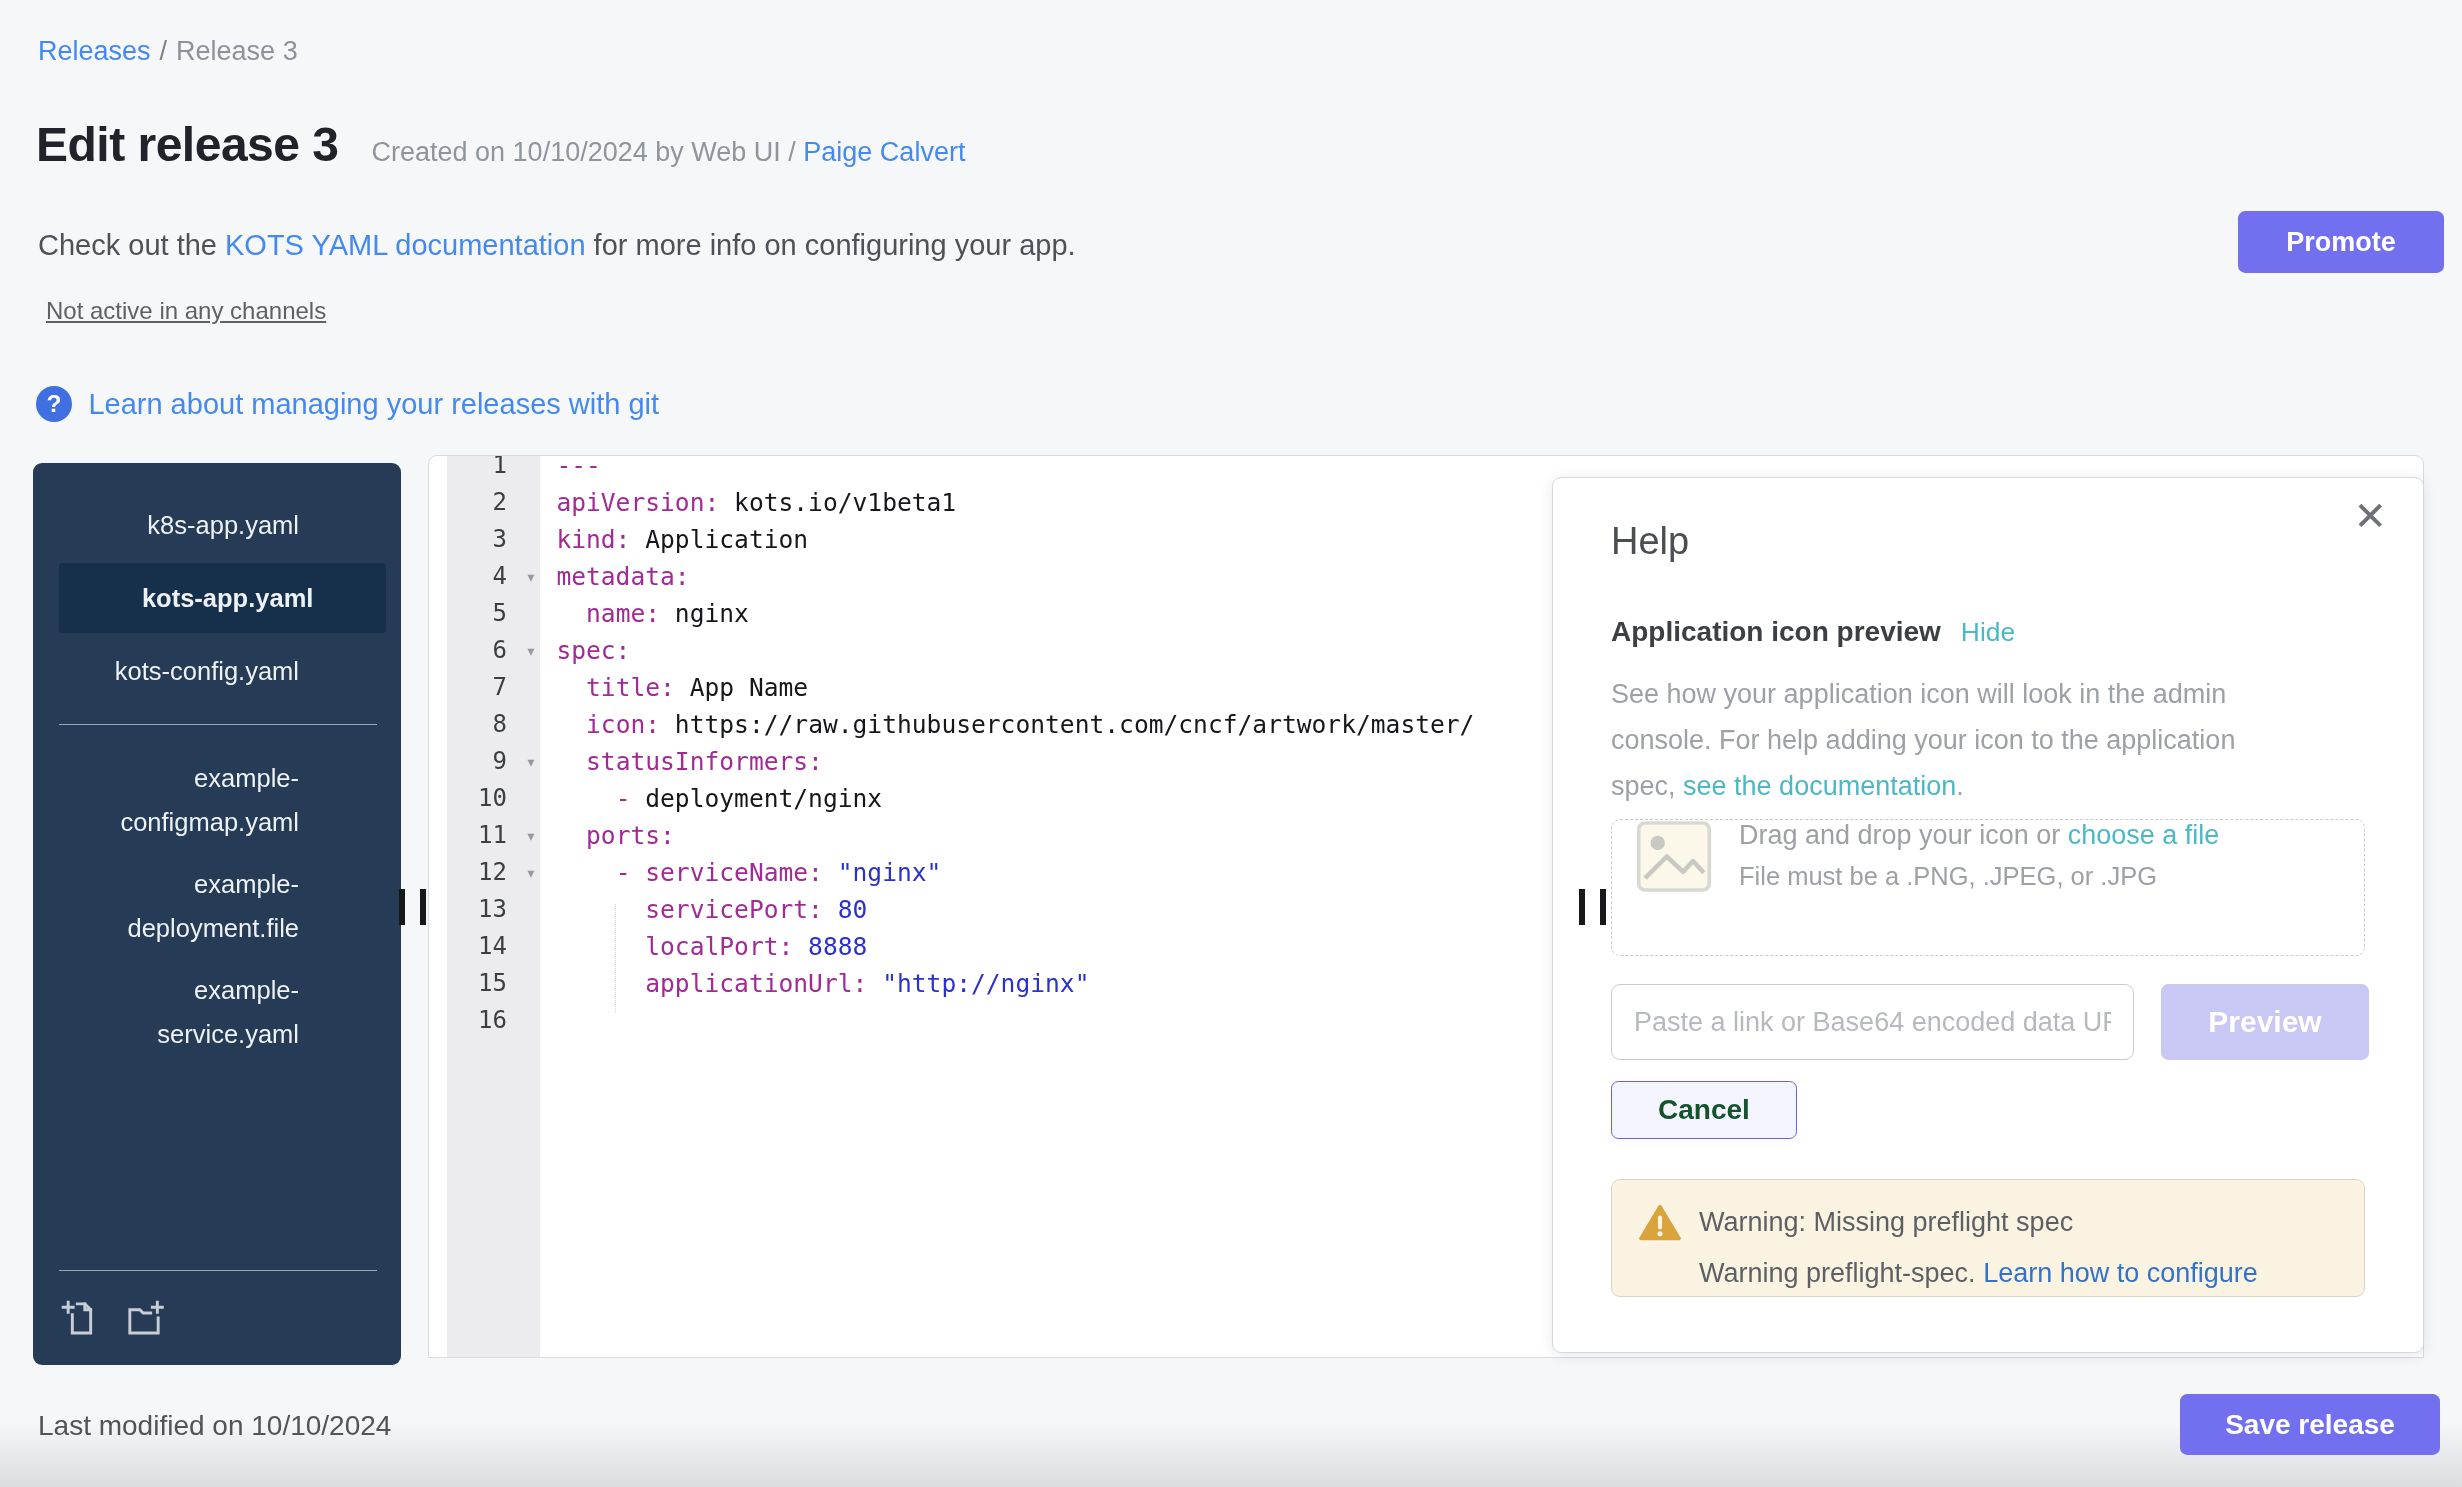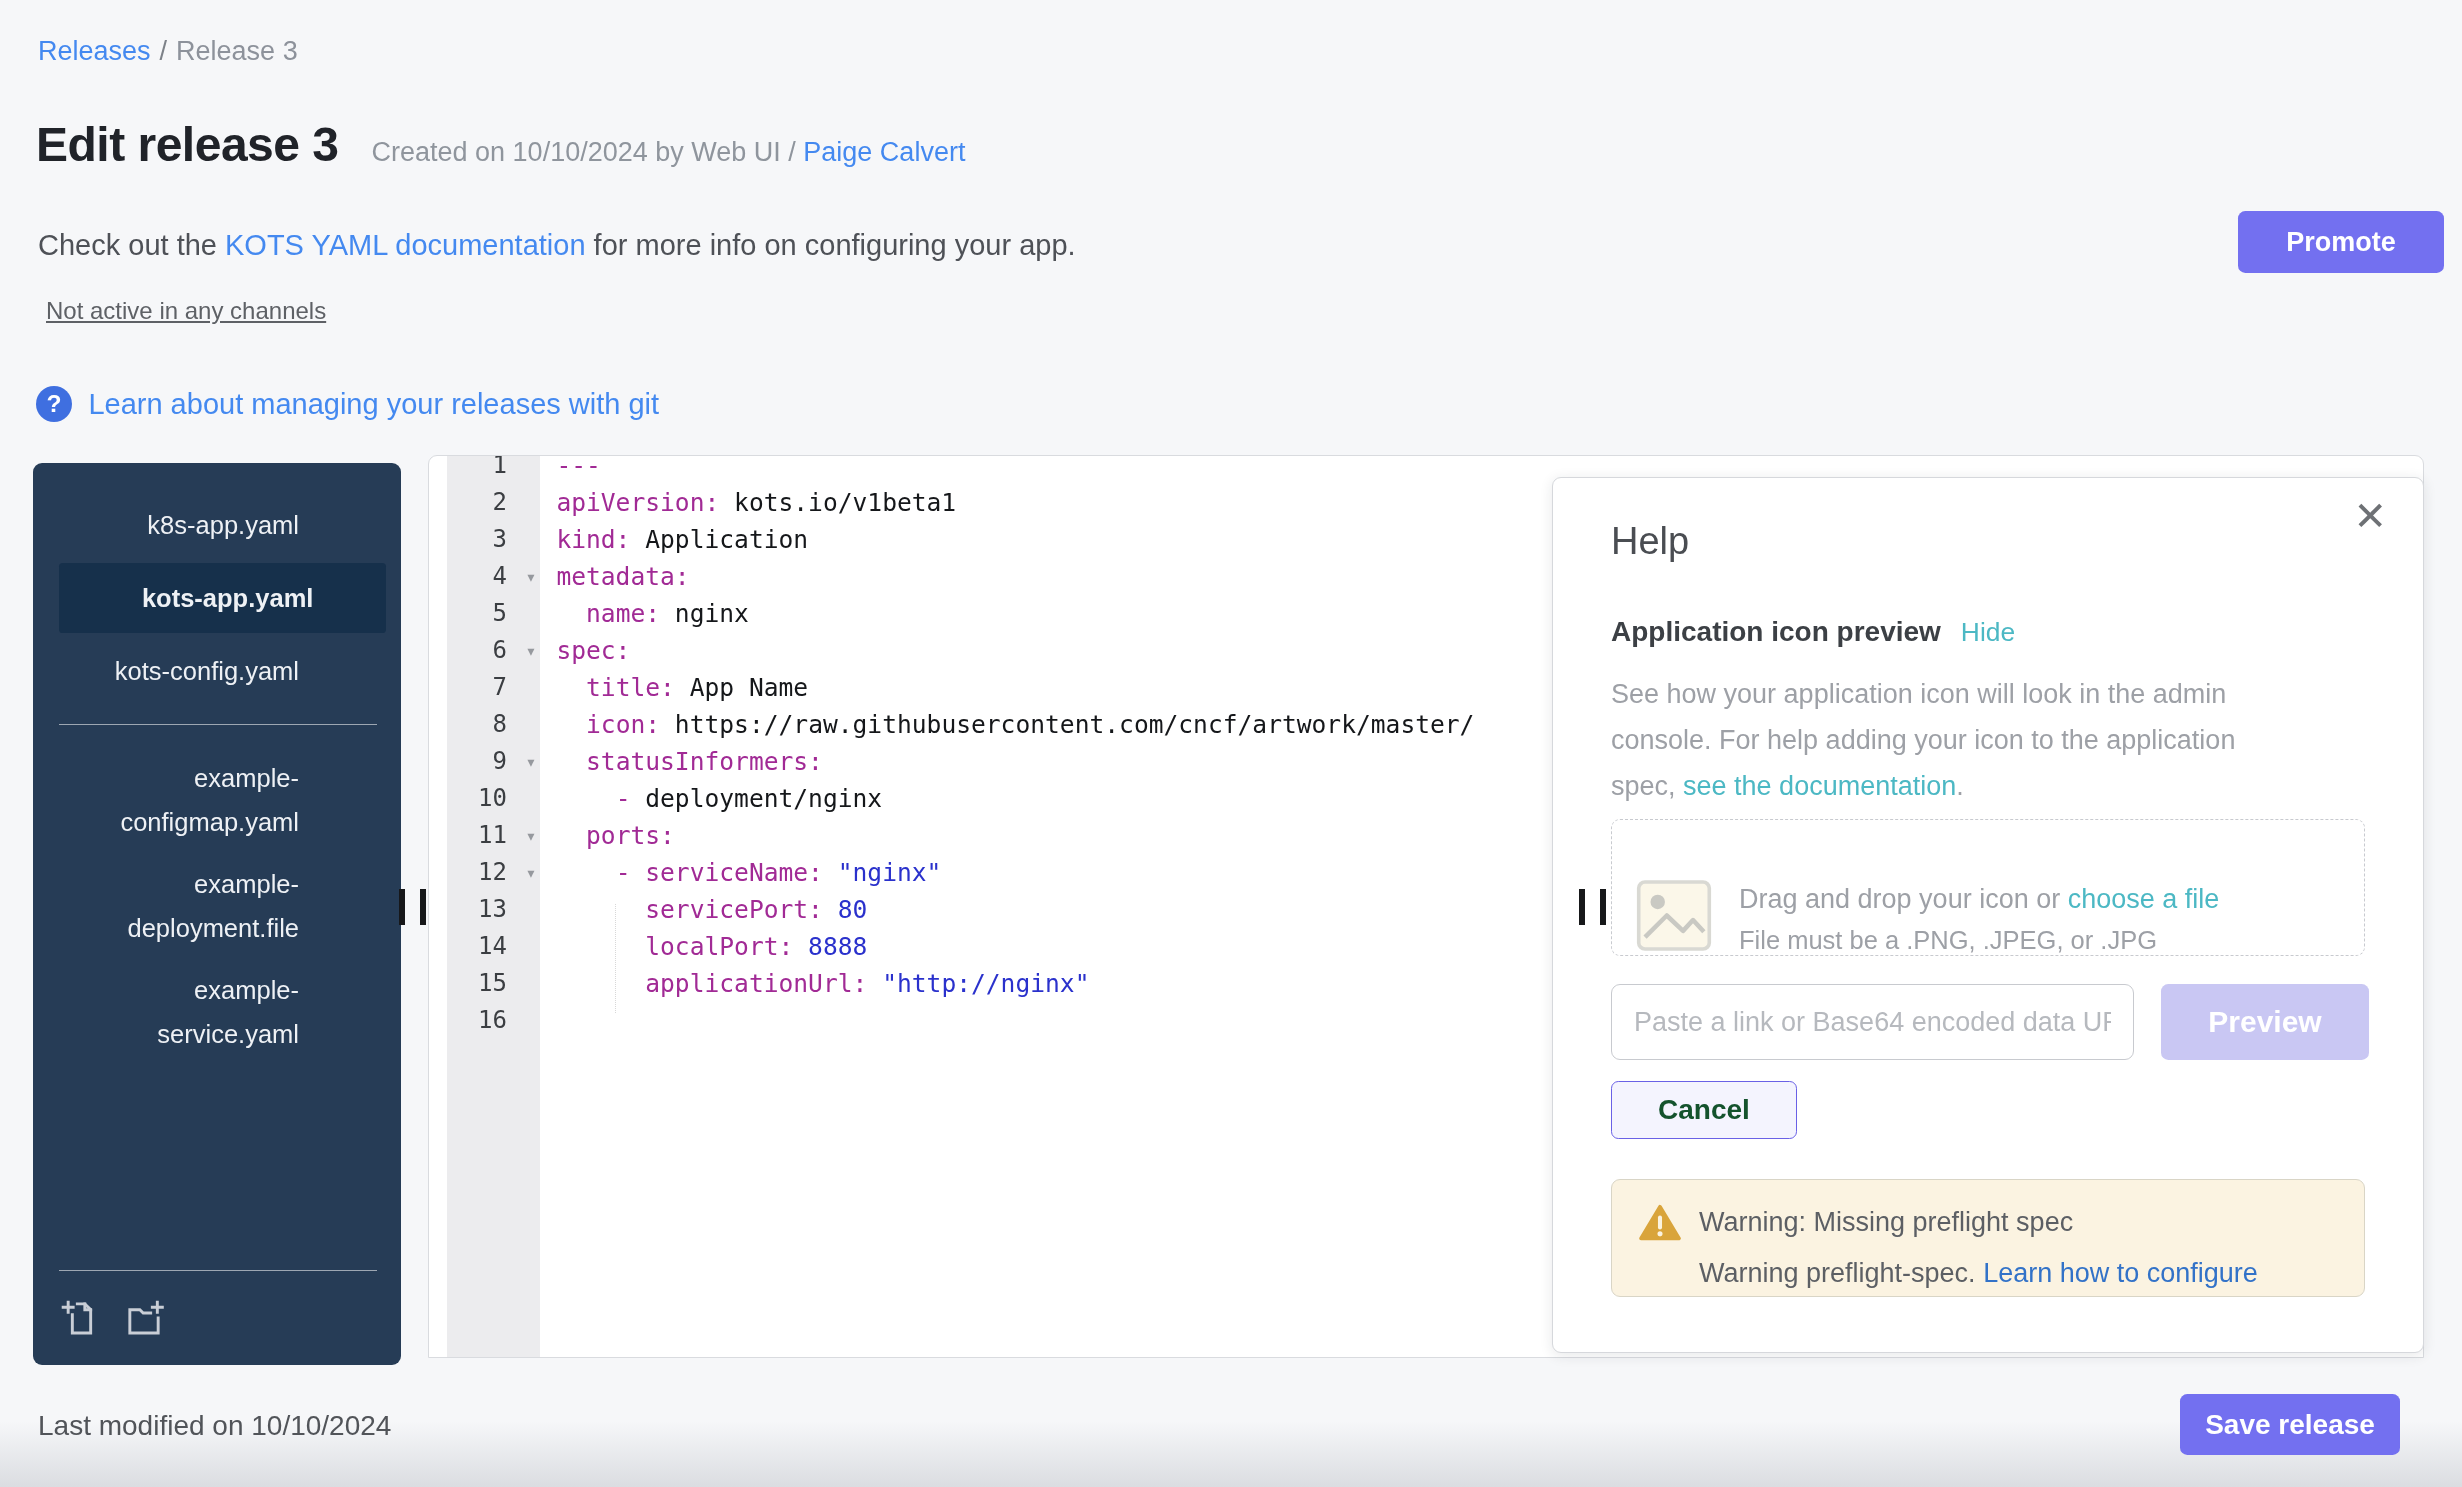--- a/index.html
+++ b/index.html
@@ -74,21 +74,21 @@
   .help-close { position: absolute; top: 14.6px; right: 36px; font-size: 40px; color: #6e7175;
     background: none; border: none; cursor: pointer; font-family: inherit; }
   .help-title { position: absolute; left: 58px; top: 42px; font-size: 38px; font-weight: 500; color: #4a4d52; }
   .help-section-row { position: absolute; left: 58px; top: 138px; display: flex; align-items: baseline; gap: 20px; }
   .help-section-title { font-size: 28px; font-weight: bold; color: #3c4045; }
   .hide-link { font-size: 26.4px; color: var(--teal); }
   .help-desc { position: absolute; left: 58px; top: 193px; width: 692px; font-size: 27px;
     line-height: 46px; color: #9da0a6; }
   .help-desc a { color: var(--teal); }
   .dropzone { position: absolute; left: 58px; top: 341px; width: 754px; height: 137px;
-    border: 1.8px dashed #c8cacf; border-radius: 9px; display: flex; align-items: flex-end;
+    border: 1.8px dashed #c8cacf; border-radius: 9px; display: flex; align-items: flex-start;
     padding-left: 24px; gap: 27px; cursor: pointer; }
   .dz-line1 { font-size: 27px; color: #9da0a6; }
   .dz-line1 a { color: var(--teal); }
   .dz-line2 { font-size: 25.5px; color: #9da0a6; margin-top: 11px; }
   .url-input { position: absolute; left: 58px; top: 506px; width: 523px; height: 76px;
     border: 1.8px solid #c8cacf; border-radius: 9px; font-size: 27px; padding: 0 22px;
     font-family: inherit; color: #44474c; background: #fff; }
   .url-input::placeholder { color: #b6b9be; }
   .preview-btn { position: absolute; left: 608px; top: 506px; width: 208px; height: 76px;
     background: var(--accent-disabled); color: #fff; font-size: 30px; font-weight: bold;
@@ -100,21 +100,21 @@
     background: var(--warning-bg); border: 0.9px solid #d9d5c6; border-radius: 9px; }
   .warning-box .w-icon { position: absolute; left: 27px; top: 24px; }
   .warning-title { position: absolute; left: 87px; top: 27px; font-size: 27px; color: #5c5f64; }
   .warning-body { position: absolute; left: 87px; top: 78px; font-size: 27px; color: #5c5f64; }
   .warning-body a { color: var(--deep-link-blue); }
 
   
   .bottom-grad { position: absolute; left: 0; top: 1421px; width: 100%; height: 67px;
     background: linear-gradient(rgba(120,126,138,0), rgba(120,126,138,.22)); z-index: 1; }
   .footer-modified { position: absolute; left: 38px; top: 1410px; font-size: 28px; color: #515459; z-index: 2; text-align: right; }
-  .save-btn { position: absolute; left: 2180px; top: 1394px; width: 220px; height: 61px;
+  .save-btn { position: absolute; left: 2180px; top: 1394px; width: 260px; height: 61px;
     background: var(--accent); color: #fff; font-size: 28px; font-weight: bold;
     font-family: inherit; border: none; border-radius: 7.3px; cursor: pointer; z-index: 5; }
 </style>
 </head>
 <body>
 
 <div class="breadcrumb">
   <a>Releases</a><span class="sep">/</span><span>Release 3</span>
 </div>
 

